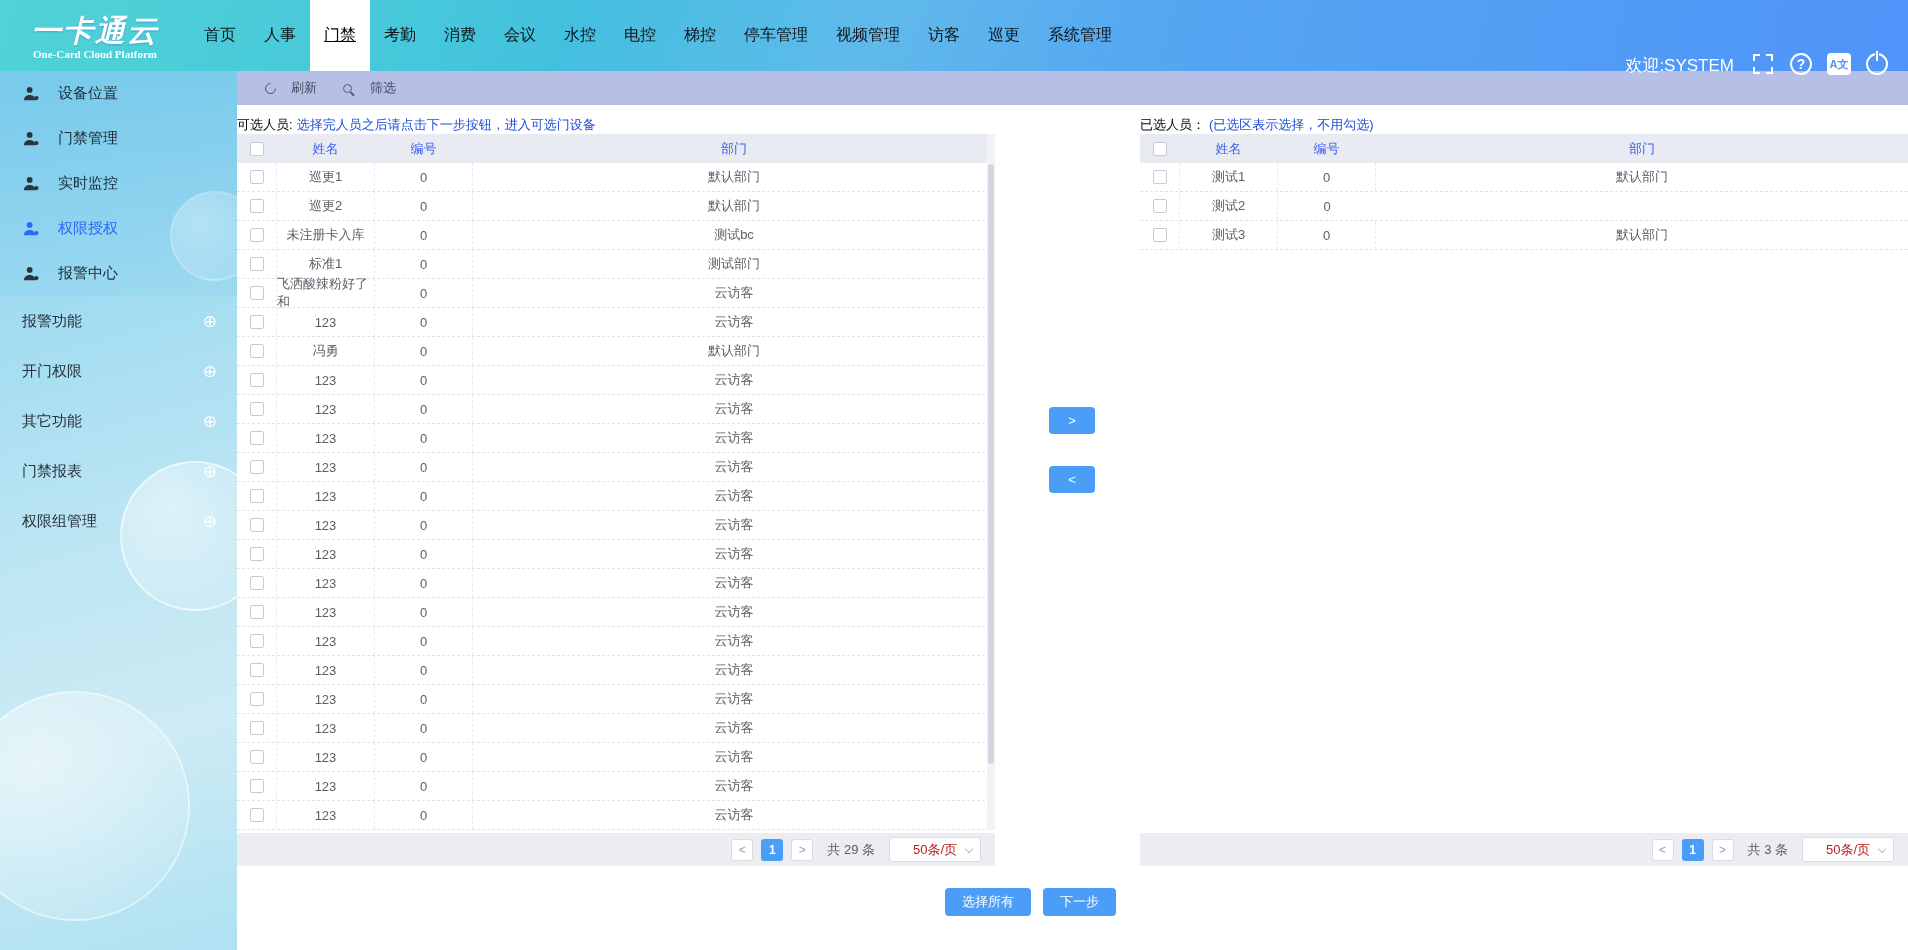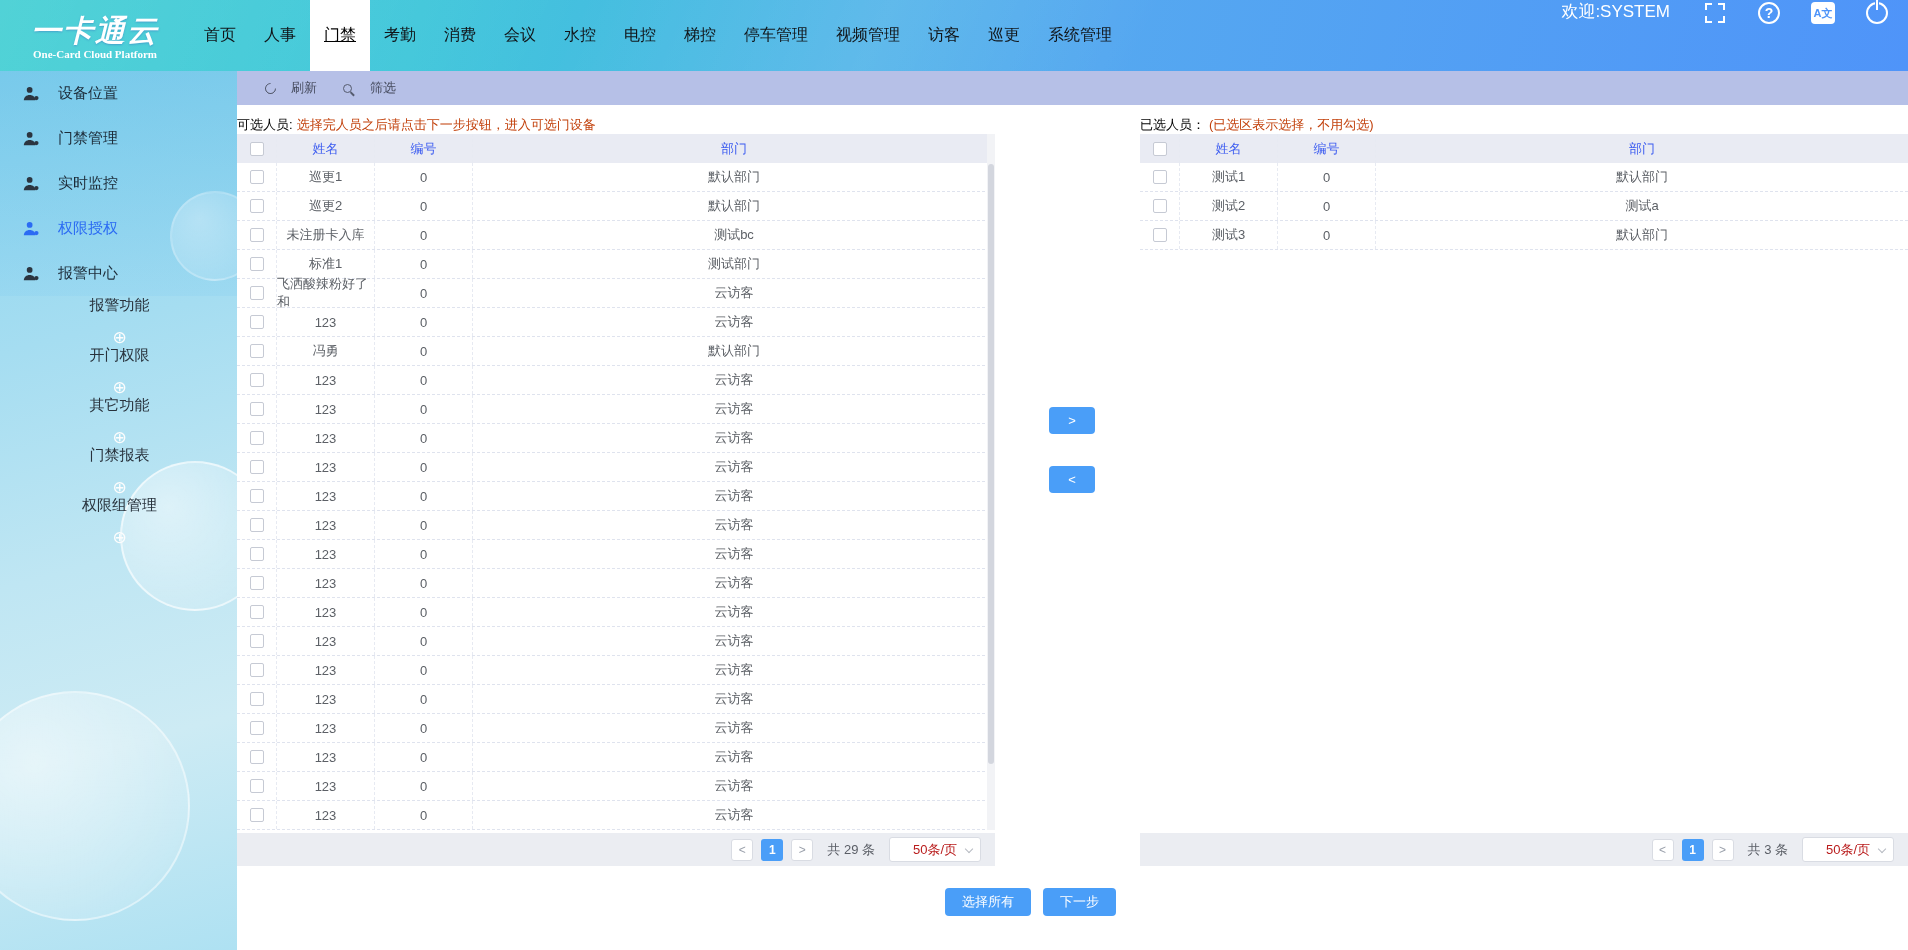--- a/index.html
+++ b/index.html
@@ -14,21 +14,21 @@
   .header::after { content:""; position:absolute; inset:0;
     background:linear-gradient(115deg, rgba(255,255,255,.14) 0%, rgba(255,255,255,0) 30%, rgba(255,255,255,.10) 46%, rgba(255,255,255,0) 60%);
     pointer-events:none; }
   .logo { width:190px; display:flex; flex-direction:column; justify-content:center; align-items:center; padding-top:4px; }
   .logo-cn { font-size:30px; font-weight:bold; color:#fff; letter-spacing:2px; line-height:30px;
     text-shadow:0 1px 2px rgba(30,90,180,.45); font-style:italic; }
   .logo-en { font-size:11px; color:#fff; font-family:"Liberation Serif","DejaVu Serif",serif; font-weight:bold; margin-top:2px; }
   .nav { display:flex; align-items:stretch; z-index:2; }
   .nav-item { display:flex; align-items:center; padding:16px 14px; font-size:16px; color:#101418; cursor:pointer; white-space:nowrap; }
   .nav-item.active { background:#fff; color:#000;text-decoration:underline; }
-  .header-right { position:absolute; right:18px; top:0; height:77px; display:flex; align-items:flex-start; gap:28px; z-index:2; }
+  .header-right { position:absolute; right:18px; top:0; height:77px; display:flex; align-items:flex-end; gap:12px; z-index:2; }
   .welcome { color:#fff; font-size:17px; margin-right:4px; }
   .hicon { width:26px; height:26px; display:flex; align-items:center; justify-content:center; cursor:pointer; color:#fff; }
   .ico-full { position:relative; width:20px; height:20px; }
   .ico-full i { position:absolute; width:7px; height:7px; border:2px solid #fff; }
   .ico-full i:nth-child(1){ left:0; top:0; border-right:none; border-bottom:none; }
   .ico-full i:nth-child(2){ right:0; top:0; border-left:none; border-bottom:none; }
   .ico-full i:nth-child(3){ left:0; bottom:0; border-right:none; border-top:none; }
   .ico-full i:nth-child(4){ right:0; bottom:0; border-left:none; border-top:none; }
   .ico-help { width:22px; height:22px; border:2px solid #fff; border-radius:50%; font-size:14px; font-weight:bold; display:flex; align-items:center; justify-content:center; }
   .ico-lang { width:24px; height:22px; background:#fff; border-radius:4px; color:#4f94f9; font-size:11px; font-weight:bold; display:flex; align-items:center; justify-content:center; }
@@ -42,34 +42,34 @@
   .bubble { position:absolute; border-radius:50%; border:2px solid rgba(255,255,255,.6);
     background:radial-gradient(circle at 32% 30%, rgba(255,255,255,.5), rgba(255,255,255,.04)); pointer-events:none; }
   .b1 { width:150px; height:150px; left:120px; top:390px; }
   .b2 { width:230px; height:230px; left:-40px; top:620px; border-color:rgba(255,255,255,.45); }
   .b3 { width:90px; height:90px; left:170px; top:120px; border-color:rgba(255,255,255,.35); }
   .menu-top { position:relative; background:linear-gradient(180deg, rgba(90,185,230,.38), rgba(120,200,240,.18)); }
   .menu-item { height:45px; display:flex; align-items:center; padding-left:22px; gap:18px; font-size:15px; color:#1c2b38; cursor:pointer; position:relative; }
   .menu-item.active { color:#2b6bf3; }
   .menu-item .micon { width:18px; height:18px; color:#2b3540; flex:0 0 auto; }
   .menu-item.active .micon { color:#2b6bf3; }
-  .group-item { height:50px; display:flex; align-items:center; justify-content:space-between; padding:0 20px 0 22px; font-size:15px; color:#28323c; cursor:pointer; position:relative;flex-direction:column; }
+  .group-item { height:50px; display:flex; align-items:center; justify-content:space-between; padding:0 20px 0 22px; font-size:15px; color:#28323c; cursor:pointer; position:relative; }
   .plus-icon { font-size:17px; color:#fdfdfd; font-weight:normal; line-height:1; }
 
   
   .main { position:absolute; left:237px; top:71px; width:1671px; height:879px; background:#fff; }
   .toolbar { position:absolute; left:0; top:0; width:1671px; height:34px; background:#b6c0e7;
     display:flex; align-items:center; gap:26px; padding-left:28px; }
   .tool-btn { display:flex; align-items:center; gap:15px; background:none; border:none; font-size:13px; color:#44495c; cursor:pointer; font-family:inherit; }
   .ico-refresh { width:11px; height:11px; border:1.5px solid #555b6e; border-radius:50%; border-top-color:transparent; transform:rotate(45deg); display:inline-block; }
   .ico-search { position:relative; width:9px; height:9px; border:1.5px solid #555b6e; border-radius:50%; display:inline-block; margin-right:3px; }
   .ico-search::after { content:""; position:absolute; right:-4px; bottom:-3px; width:5px; height:1.5px; background:#555b6e; transform:rotate(45deg); }
 
   .panel-label { position:absolute; top:45px; font-size:13px; color:#000; white-space:nowrap; }
-  .panel-label .hint { color:#c2410c; margin-left:4px; }
+  .panel-label .hint { color:#1d4ed8; margin-left:4px; }
 
   
   .ptable { position:absolute; background:#fff; }
   .thead { display:flex; height:29px; background:#e9ebf3; align-items:center; }
   .thead .cell { color:#3b5bf0; font-size:13px; }
   .trow { display:flex; height:29px; align-items:center; border-bottom:1px dashed #dfe3ee; background:#fff; cursor:pointer; }
   .cell { display:flex; align-items:center; justify-content:center; height:100%; font-size:13px; color:#5c6066; border-right:1px dashed #e7eaf2; }
   .cell:last-child { border-right:none; }
   .c-cb { width:40px; flex:0 0 auto; }
   .c-name { width:98px; flex:0 0 auto; }
@@ -468,21 +468,20 @@
             <div class="cell c-name">测试1</div>
             <div class="cell c-num">0</div>
             <div class="cell c-dept">默认部门</div>
           </div>
           <div class="trow">
             <div class="cell c-cb">
               <div class="checkbox"></div>
             </div>
             <div class="cell c-name">测试2</div>
             <div class="cell c-num">0</div>
-            <div class="cell c-dept">测试a</div>
           </div>
           <div class="trow">
             <div class="cell c-cb">
               <div class="checkbox"></div>
             </div>
             <div class="cell c-name">测试3</div>
             <div class="cell c-num">0</div>
             <div class="cell c-dept">默认部门</div>
           </div>
         </div>

